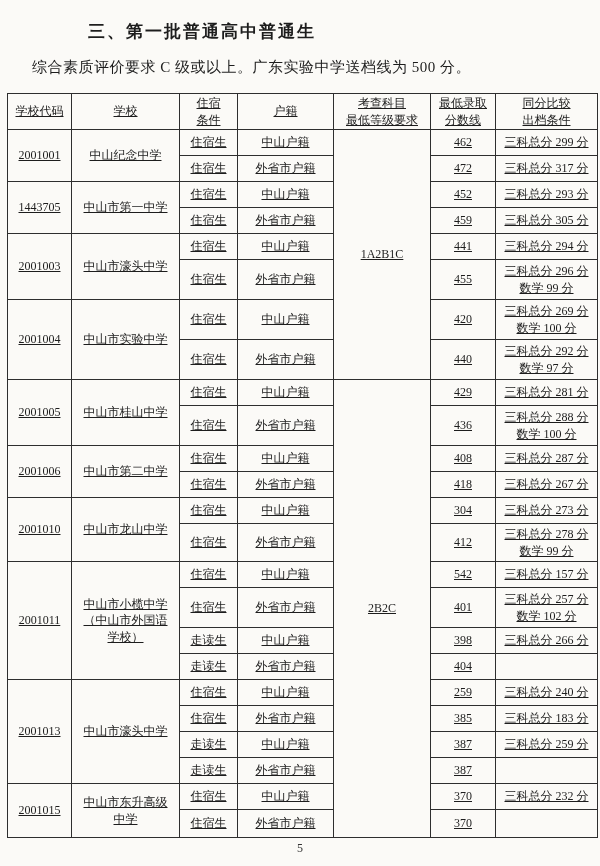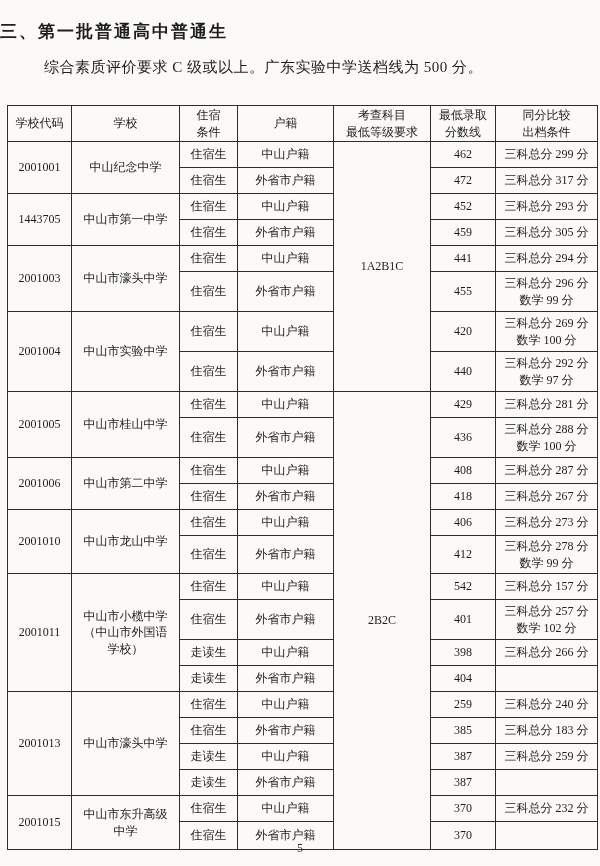--- a/index.html
+++ b/index.html
@@ -4,31 +4,32 @@
 <style>
   * { margin:0; padding:0; box-sizing:border-box; }
   html,body { background:#ffffff; }
   .page {
     width:600px; height:866px; position:relative;
     background:#fbfaf7; color:#1d1d1d;
     font-family:"Liberation Serif", serif;
     overflow:hidden;
   }
   .doc-title {
-    padding-top:20px; 
+    padding-top:20px; margin-left:88px;
     font-size:17px; font-weight:bold; letter-spacing:2px;
   }
   .doc-subtitle {
-    margin-top:15px; margin-left:44px;
+    margin-top:15px; margin-left:32px;
     font-size:15px; letter-spacing:0.5px;
   }
   table.data {
     border-collapse:collapse; table-layout:fixed;
-    margin:28px 0 0 7px; width:590px;
+    margin:16px 0 0 7px; width:590px;
     border:1.5px solid #252525;
+    text-decoration:underline;
   }
   .data th, .data td {
     border:1px solid #2e2e2e;
     text-align:center; vertical-align:middle;
     font-size:12px; font-weight:normal;
     white-space:pre-line; line-height:1.35;
     padding:1px 2px; overflow:hidden;
   }
   .data thead tr { height:36px; }
   .h26 { height:26px; } .h28 { height:28px; }
@@ -167,21 +168,21 @@
         <td>外省市户籍</td>
         <td>418</td>
         <td>三科总分 267 分</td>
       </tr>
 
       <tr class="h26">
         <td rowspan="2">2001010</td>
         <td rowspan="2">中山市龙山中学</td>
         <td>住宿生</td>
         <td>中山户籍</td>
-        <td>406</td>
+        <td>304</td>
         <td>三科总分 273 分</td>
       </tr>
       <tr class="h38">
         <td>住宿生</td>
         <td>外省市户籍</td>
         <td>412</td>
         <td>三科总分 278 分
 数学 99 分</td>
       </tr>
 

